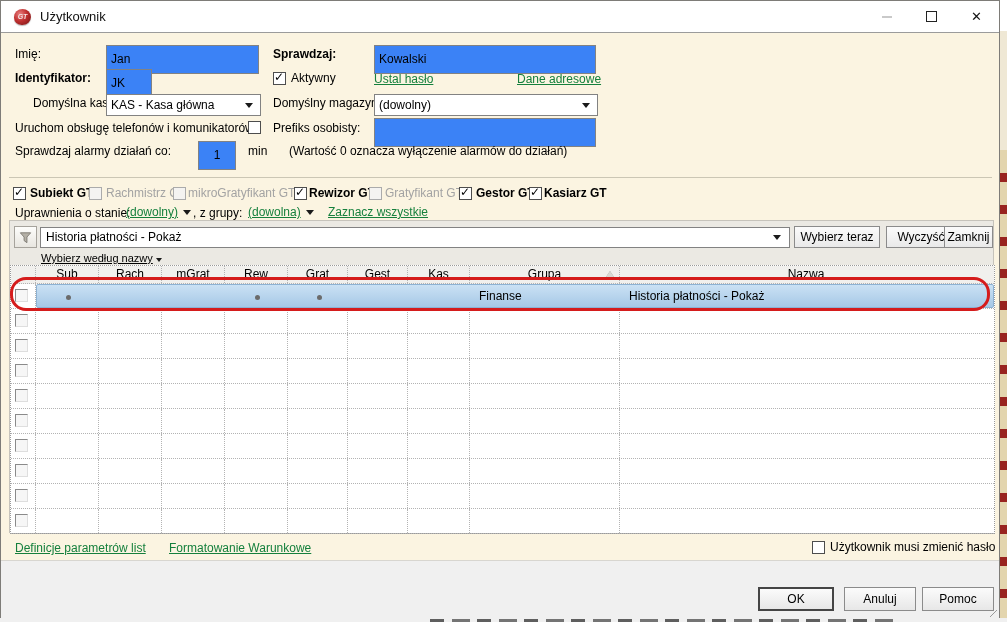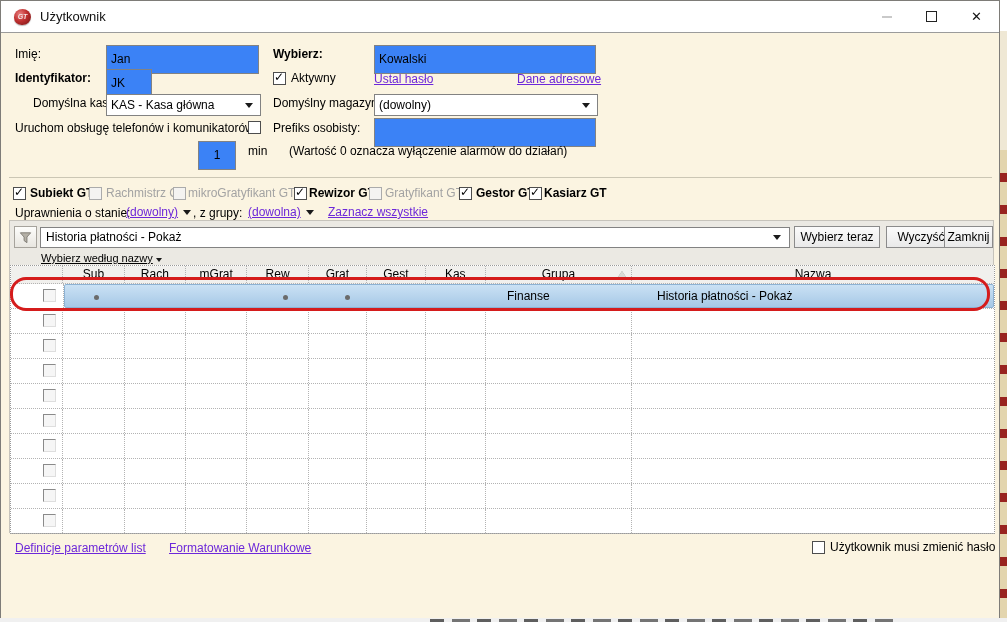--- a/index.html
+++ b/index.html
@@ -19,40 +19,40 @@
   .glyph-max{width:9px;height:9px;border:1px solid #222;}
   .glyph-close{font-size:13px;color:#111;line-height:1;}
 
   
   .lbl{position:absolute;line-height:19px;white-space:nowrap;}
   .b{font-weight:bold;}
   .tx{position:absolute;height:19px;background:#3b82f6;border:1px solid #828282;line-height:19px;padding:4px 4px;white-space:nowrap;overflow:hidden;}
   .dd{position:absolute;height:20px;background:#fff;border:1px solid #828282;line-height:20px;padding:0 18px 0 4px;white-space:nowrap;overflow:hidden;}
   .dd .arr{position:absolute;right:7px;top:8px;}
   .tri{display:inline-block;width:0;height:0;border-left:4px solid transparent;border-right:4px solid transparent;border-top:5px solid #1a1a1a;}
-  .link{position:absolute;line-height:17px;text-decoration:underline;color:#6d28d9;white-space:nowrap;cursor:pointer;}
+  .link{position:absolute;line-height:17px;text-decoration:underline;color:#15803d;white-space:nowrap;cursor:pointer;}
   .cb{position:absolute;width:13px;height:13px;background:#fff;border:1px solid #4d4d4d;box-sizing:border-box;}
   .cb.checked::after{content:"✓";position:absolute;left:0px;top:-3px;font-size:12px;font-weight:bold;color:#000;}
   .cb.dis{background:#f4f3f1;border-color:#ababab;}
   .cb-lbl{position:absolute;line-height:15px;white-space:nowrap;}
   .dis-t{color:#a3a3a3;}
   .divider{position:absolute;left:8px;width:983px;height:0;border-top:1px solid #cbc6b4;}
 
   
   .panel{position:absolute;left:8px;top:219px;width:985px;height:313px;background:#ebe9e3;border:1px solid #c6c3bb;box-sizing:border-box;}
   .funnel-btn{position:absolute;left:4px;top:5px;width:23px;height:22px;background:linear-gradient(#fdfdfb,#e8e6e0);border:1px solid #a6a39c;box-sizing:border-box;display:flex;align-items:center;justify-content:center;}
   .combo{position:absolute;left:30px;top:6px;width:750px;height:21px;background:#fff;border:1px solid #828282;box-sizing:border-box;line-height:19px;padding-left:5px;}
   .combo .arr{position:absolute;right:8px;top:7px;}
   .pbtn{position:absolute;top:5px;height:22px;background:linear-gradient(#fbfbfb,#e9e9e9);border:1px solid #8b8b8b;box-sizing:border-box;text-align:center;line-height:20px;}
   .small-link{position:absolute;left:31px;top:31px;font-size:11px;text-decoration:underline;white-space:nowrap;cursor:pointer;}
   .small-link .tri{border-left-width:3px;border-right-width:3px;border-top-width:4px;margin-left:3px;}
 
   
   .grid{position:absolute;left:0;top:44px;width:985px;height:269px;background:#fff;border:1px dotted #9a9a9a;box-sizing:border-box;}
-  .g-row{display:flex;height:25px;border-bottom:1px dotted #b3b3b3;box-sizing:border-box;padding-left:28px;}
+  .g-row{display:flex;height:25px;border-bottom:1px dotted #b3b3b3;box-sizing:border-box;}
   .g-head{height:18px;background:#f1f0ed;}
   .g-cell{border-right:1px dotted #b3b3b3;box-sizing:border-box;position:relative;overflow:hidden;}
   .hcell{text-align:center;line-height:17px;font-size:12px;}
   .c0{width:25px;}.c1{width:63px;}.c2{width:63px;}.c3{width:63px;}.c4{width:63px;}
   .c5{width:60px;}.c6{width:60px;}.c7{width:62px;}.c8{width:150px;}.c9{width:372px;border-right:none;}
   .sort-asc{position:absolute;right:5px;top:5px;width:0;height:0;border-left:4px solid transparent;border-right:4px solid transparent;border-bottom:6px solid #d9d9d4;filter:drop-shadow(0 0 0.5px #909090);}
   .row-check{position:absolute;left:4px;top:5px;width:13px;height:13px;background:#f6f6f6;border:1px solid #8a8a8a;border-bottom-color:#dedede;border-right-color:#dedede;box-sizing:border-box;}
   .sel-strip{flex:1;position:relative;background:linear-gradient(#cae1f4,#a6c8e6);border:1px solid #8db2d3;border-radius:2px;}
   .dot{position:absolute;top:10px;width:5px;height:5px;border-radius:50%;background:#6b6b6b;}
   .cell-text{position:absolute;top:0;line-height:23px;white-space:nowrap;}
@@ -92,40 +92,41 @@
             <span class="glyph-max"></span>
           </div>
         <div class="cap-btn">
             <span class="glyph-close">✕</span>
           </div>
       </div>
     </div>
 
     <span class="lbl" style="left:14px;top:44px;">Imię:</span>
     <span class="tx" style="left:105px;top:44px;width:143px;">Jan</span>
-    <span class="lbl b" style="left:272px;top:44px;">Wybierz:</span>
+    <span class="lbl b" style="left:272px;top:44px;">Sprawdzaj:</span>
     <span class="tx" style="left:373px;top:44px;width:212px;">Kowalski</span>
 
     <span class="lbl b" style="left:14px;top:68px;">Identyfikator:</span>
     <span class="tx" style="left:105px;top:68px;width:36px;">JK</span>
     <span class="cb checked" style="left:272px;top:71px;"></span>
     <span class="cb-lbl" style="left:290px;top:70px;">Aktywny</span>
     <span class="link" style="left:373px;top:70px;">Ustal hasło</span>
     <span class="link" style="left:516px;top:70px;text-align:center;">Dane adresowe</span>
 
     <span class="lbl" style="left:14px;top:93px;margin-left:18px;">Domyślna kasa:</span>
     <span class="dd" style="left:105px;top:93px;width:131px;"><span>KAS - Kasa główna</span><span class="arr tri"></span></span>
     <span class="lbl" style="left:272px;top:93px;">Domyślny magazyn:</span>
     <span class="dd" style="left:373px;top:93px;width:200px;"><span>(dowolny)</span><span class="arr tri"></span></span>
 
     <span class="lbl" style="left:14px;top:118px;">Uruchom obsługę telefonów i komunikatorów</span>
     <span class="cb" style="left:247px;top:120px;"></span>
     <span class="lbl" style="left:272px;top:118px;">Prefiks osobisty:</span>
     <span class="tx" style="left:373px;top:117px;width:212px;"></span>
 
+    <span class="lbl" style="left:14px;top:141px;">Sprawdzaj alarmy działań co:</span>
     <span class="tx" style="left:197px;top:140px;width:28px;text-align:center;">1</span>
     <span class="lbl" style="left:247px;top:141px;">min</span>
     <span class="lbl" style="left:288px;top:141px;">(Wartość 0 oznacza wyłączenie alarmów do działań)</span>
 
     <div class="divider" style="top:176px;"></div>
 
     <div>
       <span class="cb checked" style="left:12px;top:186px;"></span>
       <span class="cb-lbl b" style="left:29px;top:185px;">Subiekt GT</span>
       <span class="cb dis" style="left:88px;top:186px;"></span>
@@ -324,20 +325,26 @@
       </div>
     </div>
 
     <div class="red-oval"></div>
 
     <span class="link" style="left:14px;top:539px;">Definicje parametrów list</span>
     <span class="link" style="left:168px;top:539px;">Formatowanie Warunkowe</span>
     <span class="cb" style="left:811px;top:540px;"></span>
     <span class="cb-lbl" style="left:829px;top:539px;">Użytkownik musi zmienić hasło</span>
 
+    <div class="footer">
+      <div class="fbtn default" style="left:757px;width:76px;">OK</div>
+      <div class="fbtn" style="left:843px;width:72px;">Anuluj</div>
+      <div class="fbtn" style="left:921px;width:72px;">Pomoc</div>
+      <div class="grip"></div>
+    </div>
   </div>
 
   <div class="bg-strip-top"></div>
   <div class="bg-strip">
       <div class="marks"></div>
     </div>
   <div class="bg-bottom">
       <div class="smudge"></div>
     </div>
 

